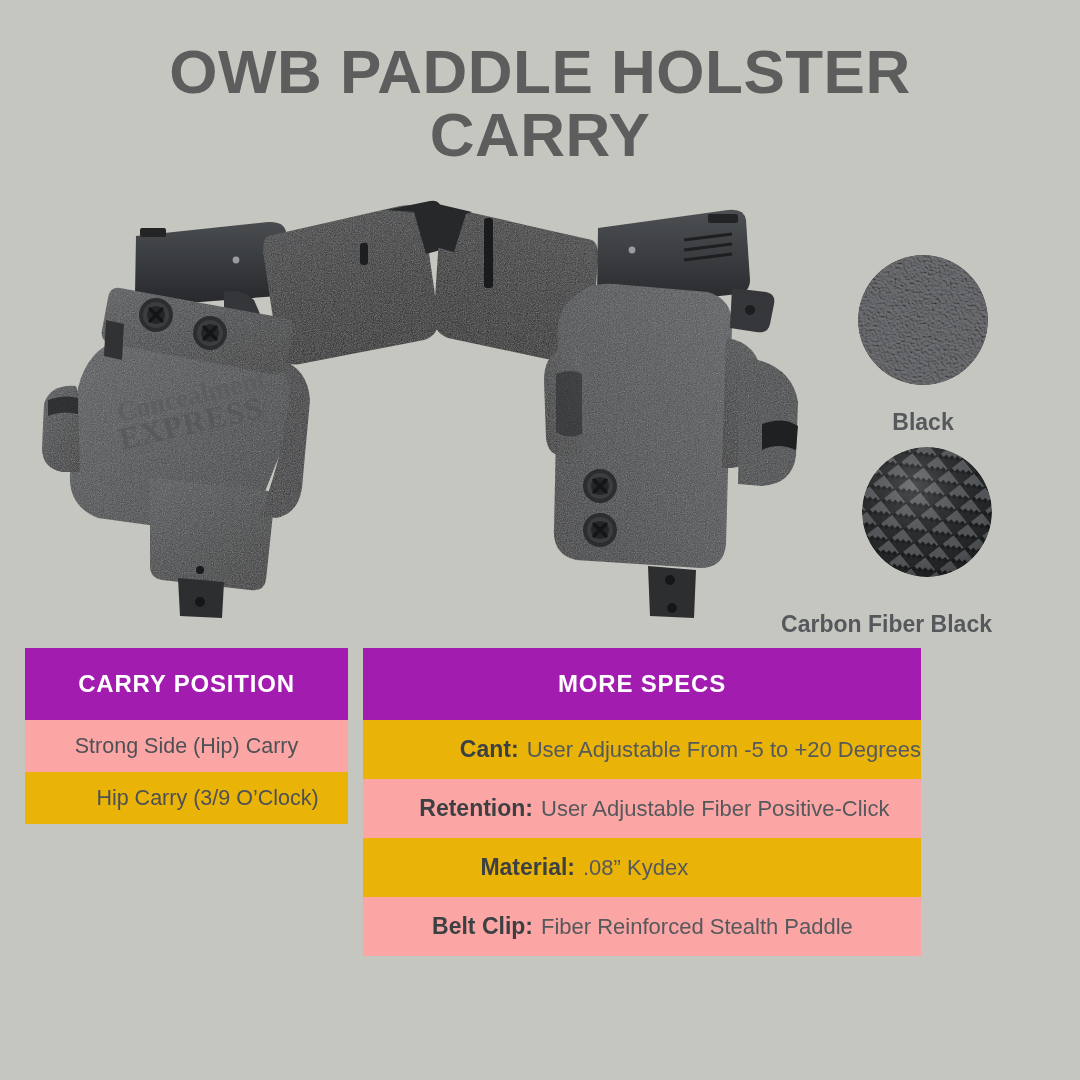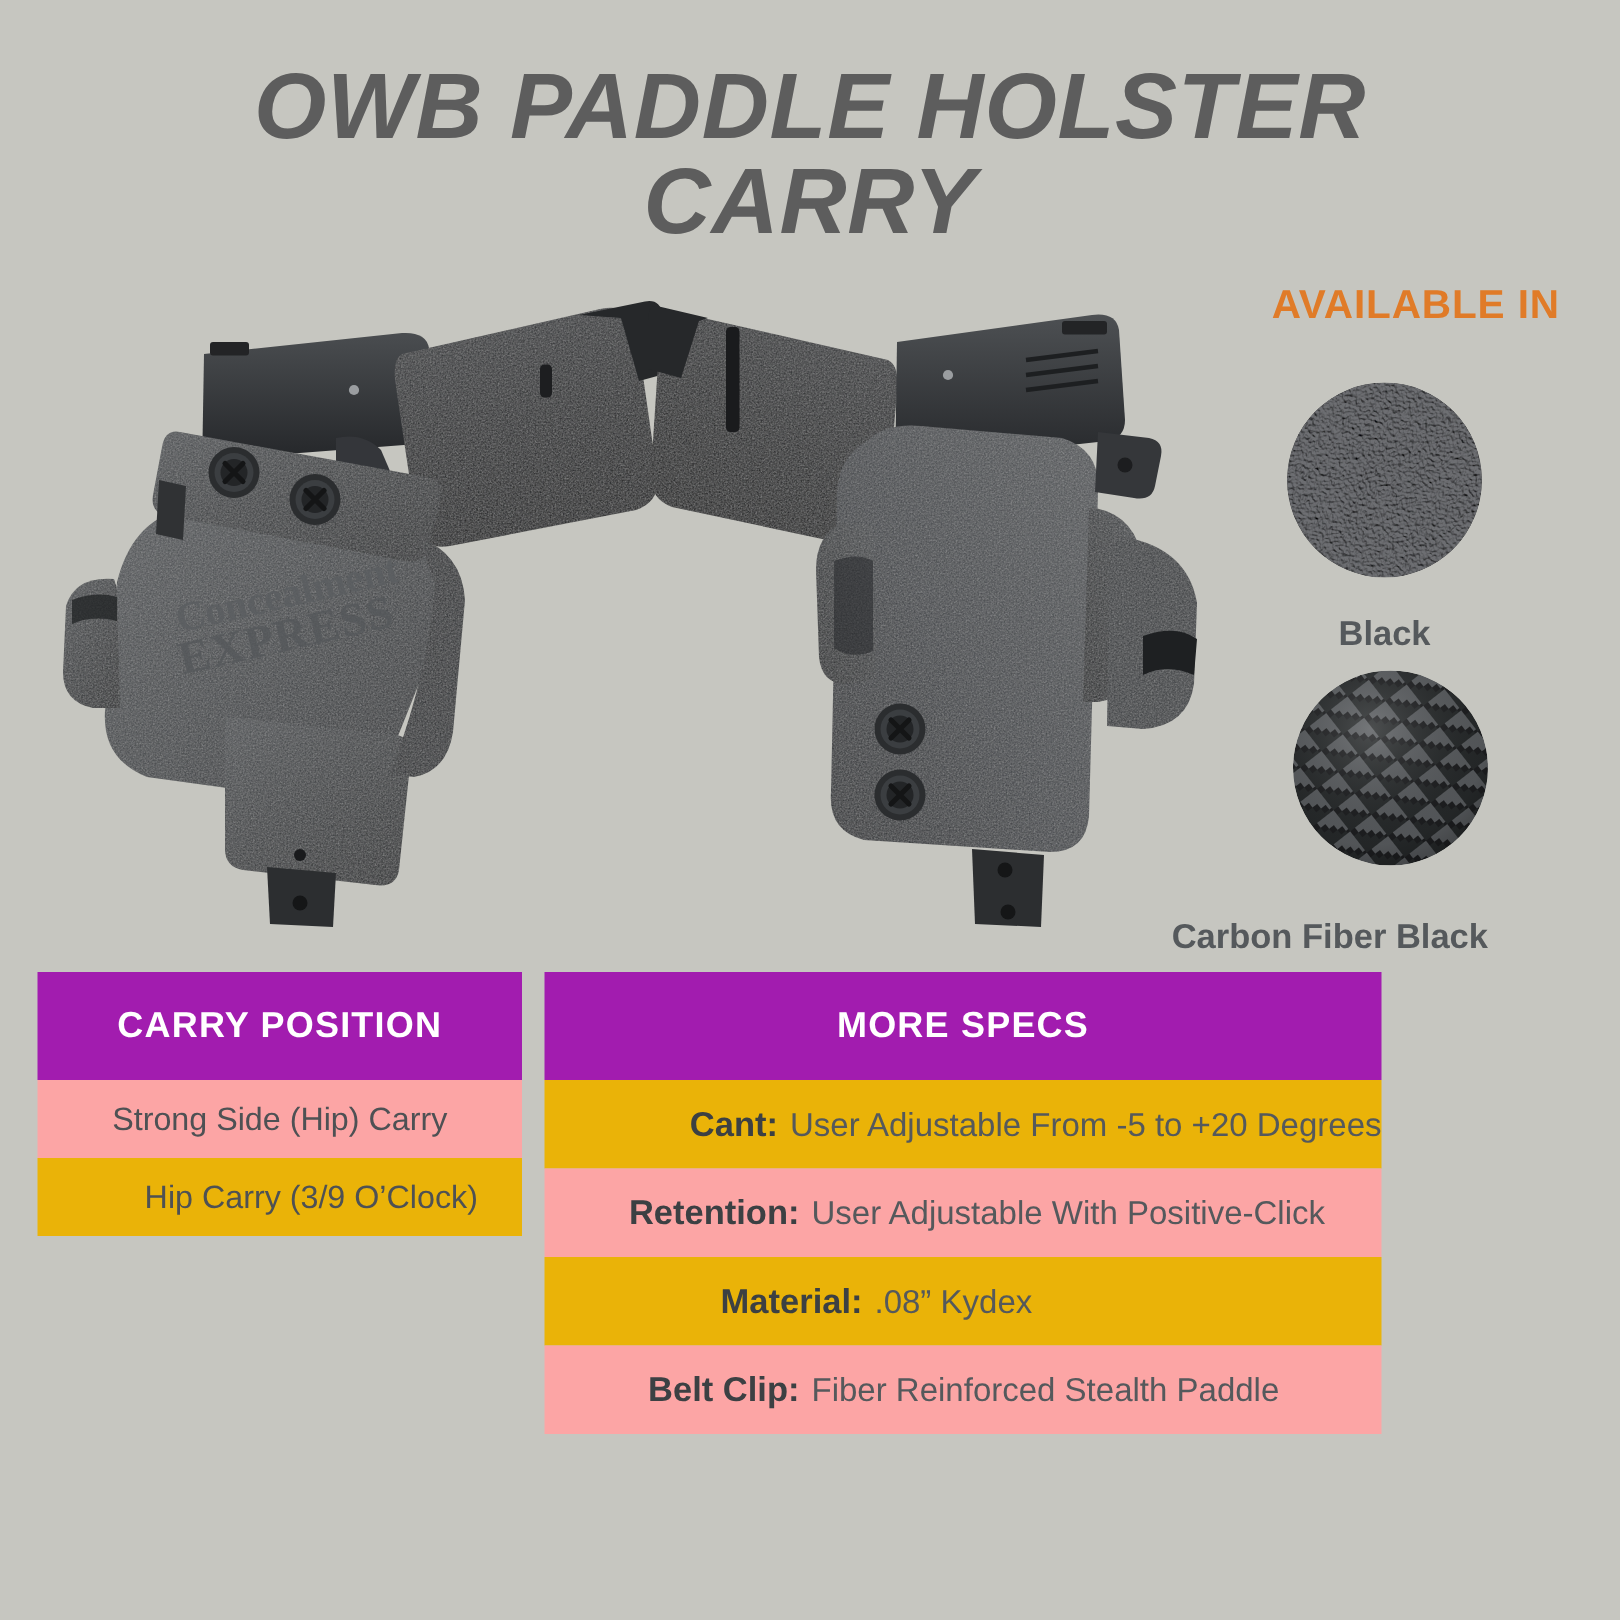--- a/index.html
+++ b/index.html
@@ -10,21 +10,20 @@
     overflow:hidden;position:relative;
   }
   .stage{position:absolute;inset:0;}
 
   
   .title{
     position:absolute;left:0;top:40px;width:1080px;
     text-align:center;color:#5d5d5d;
     font-size:62px;font-weight:700;line-height:1.02;
     letter-spacing:0.5px;
-    font-style:italic;
   }
   .title .l2{display:block;}
 
   
   .product-area{position:absolute;left:0;top:180px;width:1080px;height:450px;}
 
   .holster{position:absolute;}
   .holster svg{display:block;}
 
   
@@ -233,23 +232,20 @@
           <path d="M162 336 L174 348 M174 336 L162 348" stroke="#141516" stroke-width="3.4" stroke-linecap="round"></path>
         </g>
 
         <path d="M216 378 L264 382 L262 430 L218 428 Z" fill="#2c2e30"></path>
         <circle cx="238" cy="392" r="5" fill="#151617"></circle>
         <circle cx="240" cy="420" r="5" fill="#151617"></circle>
       </svg>
     </div>
   </div>
 
-  <div class="avail">
-    <div class="avail-title">AVAILABLE IN</div>
-  </div>
 
   <div class="swatch-wrap" id="sw-black-wrap">
     <div class="swatch">
       <svg width="130" height="130" viewBox="0 0 130 130">
         <defs>
           <filter id="bumpy">
             <feTurbulence type="fractalNoise" baseFrequency="0.45" numOctaves="4" result="t"></feTurbulence>
             <feDiffuseLighting in="t" lighting-color="#6e7073" surfaceScale="2.4" result="d">
               <feDistantLight azimuth="115" elevation="58"></feDistantLight>
             </feDiffuseLighting>
@@ -297,21 +293,21 @@
 
   <div class="tbl" id="specs-table">
     <div class="tbl-head">MORE SPECS</div>
 
     <div class="row even">
       <div class="lbl">Cant:</div>
       <div class="val">User Adjustable From -5 to +20 Degrees</div>
     </div>
     <div class="row odd">
       <div class="lbl">Retention:</div>
-      <div class="val">User Adjustable With Positive-Click</div>
+      <div class="val">User Adjustable Fiber Positive-Click</div>
     </div>
     <div class="row even">
       <div class="lbl">Material:</div>
       <div class="val">.08” Kydex</div>
     </div>
     <div class="row odd">
       <div class="lbl">Belt Clip:</div>
       <div class="val">Fiber Reinforced Stealth Paddle</div>
     </div>
   </div>

